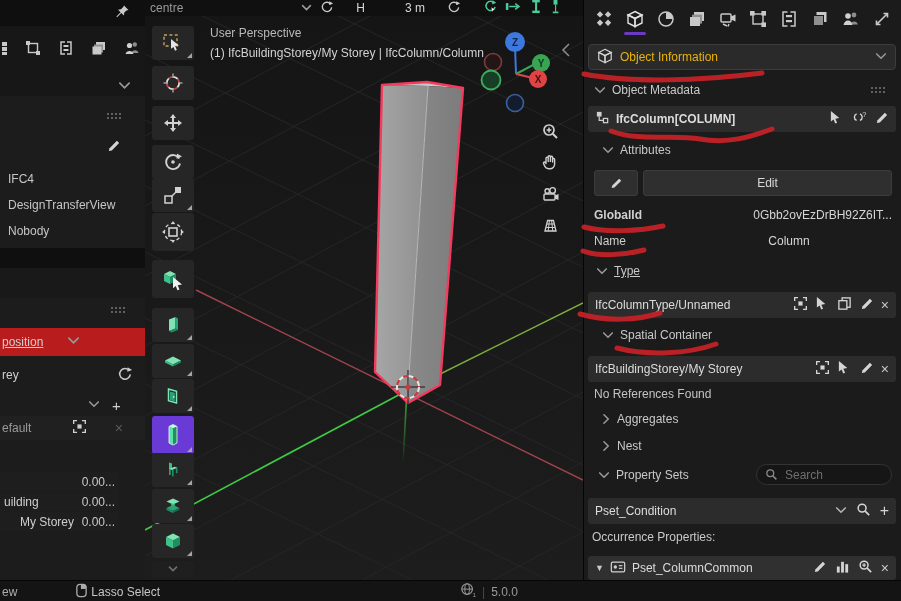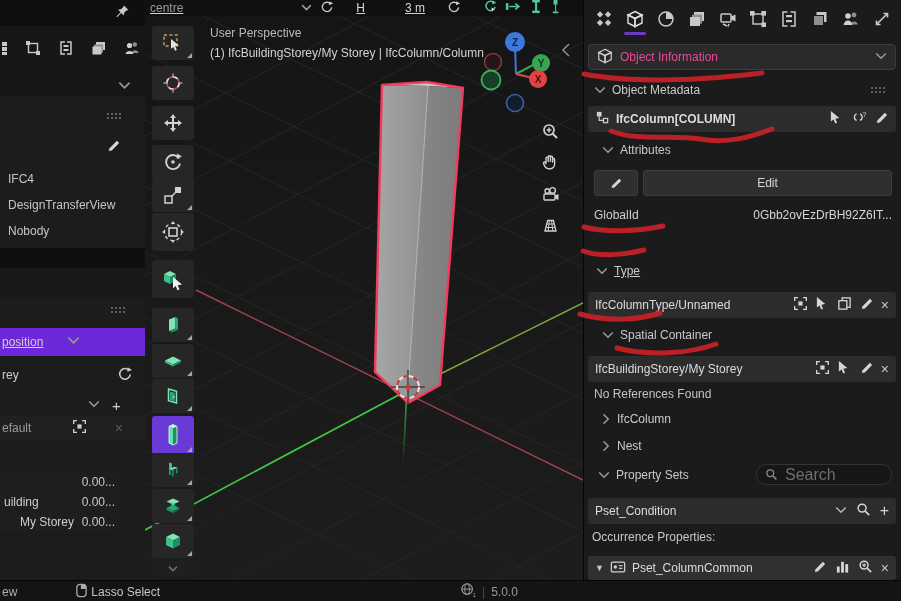--- a/index.html
+++ b/index.html
@@ -9,26 +9,26 @@
   .row{display:flex;align-items:center;}
   .ico{display:inline-block;vertical-align:middle;}
   .muted{color:#9a9a9a;}
   .txt{white-space:nowrap;}
 
   
   #left{position:absolute;left:0;top:0;width:145px;height:580px;background:#171717;border-right:1px solid #050505;}
   #left .band-black{background:#0f0f0f;}
   .l-row{position:absolute;left:0;width:145px;display:flex;align-items:center;}
   .l-item{color:#c6c6c6;}
-  .pillrow{background:#6d28d9;text-decoration:underline;}
+  .pillrow{background:#b91c1c;text-decoration:underline;}
   .valrow{position:absolute;left:0;width:119px;height:19px;display:flex;align-items:center;background:#1e1e1e;}
   .valrow .v{margin-left:auto;padding-right:4px;color:#c9c9c9;}
 
   
-  #topbar{position:absolute;left:145px;top:0;width:438px;height:16px;background:#101010;display:flex;align-items:center;text-decoration:underline;}
+  #topbar{position:absolute;left:145px;top:0;width:438px;height:16px;background:#101010;display:flex;align-items:center;}
   #topbar .sp{flex:0 0 auto;}
 
   
   #viewport{position:absolute;left:145px;top:16px;width:438px;height:564px;background:linear-gradient(#151515,#1d1d1d);overflow:hidden;}
   .vp-head{position:absolute;left:65px;top:10px;color:#b9b9b9;}
   .vp-crumb{position:absolute;left:65px;top:30px;color:#d2d2d2;}
   
   .tool{position:absolute;left:7px;width:42px;height:34px;background:#262626;border-radius:3px;
         display:flex;align-items:center;justify-content:center;}
   .tool.active{background:#6a3ad6;}
@@ -42,21 +42,21 @@
   .tab{width:24px;height:24px;display:flex;align-items:center;justify-content:center;position:relative;}
   .tab.active:after{content:"";position:absolute;left:1px;right:1px;bottom:-4px;height:3px;background:#6b3ac2;border-radius:2px;}
   .hdrbox{position:absolute;left:4px;top:44px;width:308px;height:26px;background:#2a2a2a;border:1px solid #3d3d3d;border-radius:4px;
           display:flex;align-items:center;gap:7px;padding:0 8px;box-sizing:border-box;}
   .sect{display:flex;align-items:center;gap:6px;color:#c9c9c9;}
   .fieldrow{position:absolute;left:4px;width:308px;height:26px;background:#2c2c2c;border-radius:3px;
             display:flex;align-items:center;gap:6px;padding:0 7px;box-sizing:border-box;}
   .iconset{margin-left:auto;display:flex;align-items:center;gap:7px;}
   .btn{background:#2f2f2f;border:1px solid #3c3c3c;border-radius:3px;height:24px;display:flex;align-items:center;justify-content:center;}
   .search{display:flex;align-items:center;gap:5px;background:#161616;border:1px solid #333;border-radius:12px;height:21px;padding:0 8px;box-sizing:border-box;}
-  .search input{background:transparent;border:none;outline:none;color:#d946ef;width:96px;font-family:"Liberation Sans",sans-serif;font-size:16px;}
+  .search input{background:transparent;border:none;outline:none;color:#d946ef;width:96px;font-family:"Liberation Sans",sans-serif;font-size:12px;}
   .search input::placeholder{color:#6f6f6f;}
   .xmark{color:#c9c9c9;font-size:14px;line-height:1;}
 
   
   #status{position:absolute;left:0;top:580px;width:901px;height:21px;background:#141414;border-top:1px solid #060606;
           display:flex;align-items:center;color:#adadad;}
 
   
   #anno{position:absolute;left:0;top:0;width:901px;height:601px;pointer-events:none;z-index:50;}
 
@@ -526,21 +526,21 @@
           </svg>
         </span>
     </div>
 
     <div class="hdrbox">
       <span class="ico"><svg width="16" height="16" viewBox="0 0 18 18">
             <polygon points="9,1.5 16,5 9,8.5 2,5" fill="none" stroke="#d8d8d8" stroke-width="1.3"></polygon>
             <polygon points="2,5 9,8.5 9,16.5 2,13" fill="none" stroke="#d8d8d8" stroke-width="1.3"></polygon>
             <polygon points="9,8.5 16,5 16,13 9,16.5" fill="none" stroke="#d8d8d8" stroke-width="1.3"></polygon>
           </svg></span>
-      <span class="txt" style="color:#ec4899;">Object Information</span>
+      <span class="txt" style="color:#eab308;">Object Information</span>
       <span class="ico" style="margin-left:auto;"><svg width="12" height="9" viewBox="0 0 14 10">
             <polyline points="2,2 7,7 12,2" fill="none" stroke="#9a9a9a" stroke-width="1.8" stroke-linecap="round"></polyline>
           </svg></span>
     </div>
 
     <div class="r-abs sect" style="left:10px;top:83px;">
       <svg width="12" height="9" viewBox="0 0 14 10">
           <polyline points="2,2 7,7 12,2" fill="none" stroke="#9a9a9a" stroke-width="1.8" stroke-linecap="round"></polyline>
         </svg>
       <span class="txt">Object Metadata</span>
@@ -579,22 +579,26 @@
     <div class="r-abs row" style="left:10px;top:170px;width:298px;gap:5px;">
       <span class="btn" style="width:42px;">
           <svg width="14" height="14" viewBox="0 0 16 16">
             <path d="M3 13.8 L3.8 10.8 L11.6 3 L14 5.4 L6.2 13.2 Z" fill="#d5d5d5"></path>
           </svg>
         </span>
       <span class="btn" style="flex:1;color:#d8d8d8;">Edit</span>
     </div>
 
     <div class="r-abs row" style="left:10px;top:204px;width:298px;height:22px;">
-      <span class="txt" style="width:92px;">GlobalId</span>
+      <span class="txt" style="width:92px;font-weight:bold;">GlobalId</span>
       <span class="txt" style="flex:1;text-align:right;color:#d6d6d6;">0Gbb2ovEzDrBH92Z6IT...</span>
+    </div>
+    <div class="r-abs row" style="left:10px;top:230px;width:298px;height:22px;">
+      <span class="txt" style="width:92px;">Name</span>
+      <span class="txt" style="flex:1;text-align:center;color:#d6d6d6;">Column</span>
     </div>
 
     <div class="r-abs sect" style="left:12px;top:264px;text-decoration:underline;">
       <svg width="12" height="9" viewBox="0 0 14 10">
           <polyline points="2,2 7,7 12,2" fill="none" stroke="#9a9a9a" stroke-width="1.8" stroke-linecap="round"></polyline>
         </svg>
       <span class="txt">Type</span>
     </div>
 
     <div class="fieldrow" style="top:292px;">
@@ -641,21 +645,21 @@
         <span class="xmark">×</span>
       </span>
     </div>
 
     <div class="r-abs txt" style="left:10px;top:387px;color:#c3c3c3;">No References Found</div>
 
     <div class="r-abs sect" style="left:18px;top:412px;">
       <svg width="9" height="12" viewBox="0 0 10 14">
           <polyline points="2,2 7,7 2,12" fill="none" stroke="#9a9a9a" stroke-width="1.8" stroke-linecap="round"></polyline>
         </svg>
-      <span class="txt">IfcColumn</span>
+      <span class="txt">Aggregates</span>
     </div>
     <div class="r-abs sect" style="left:18px;top:439px;">
       <svg width="9" height="12" viewBox="0 0 10 14">
           <polyline points="2,2 7,7 2,12" fill="none" stroke="#9a9a9a" stroke-width="1.8" stroke-linecap="round"></polyline>
         </svg>
       <span class="txt">Nest</span>
     </div>
 
     <div class="r-abs sect" style="left:14px;top:468px;">
       <svg width="12" height="9" viewBox="0 0 14 10">

